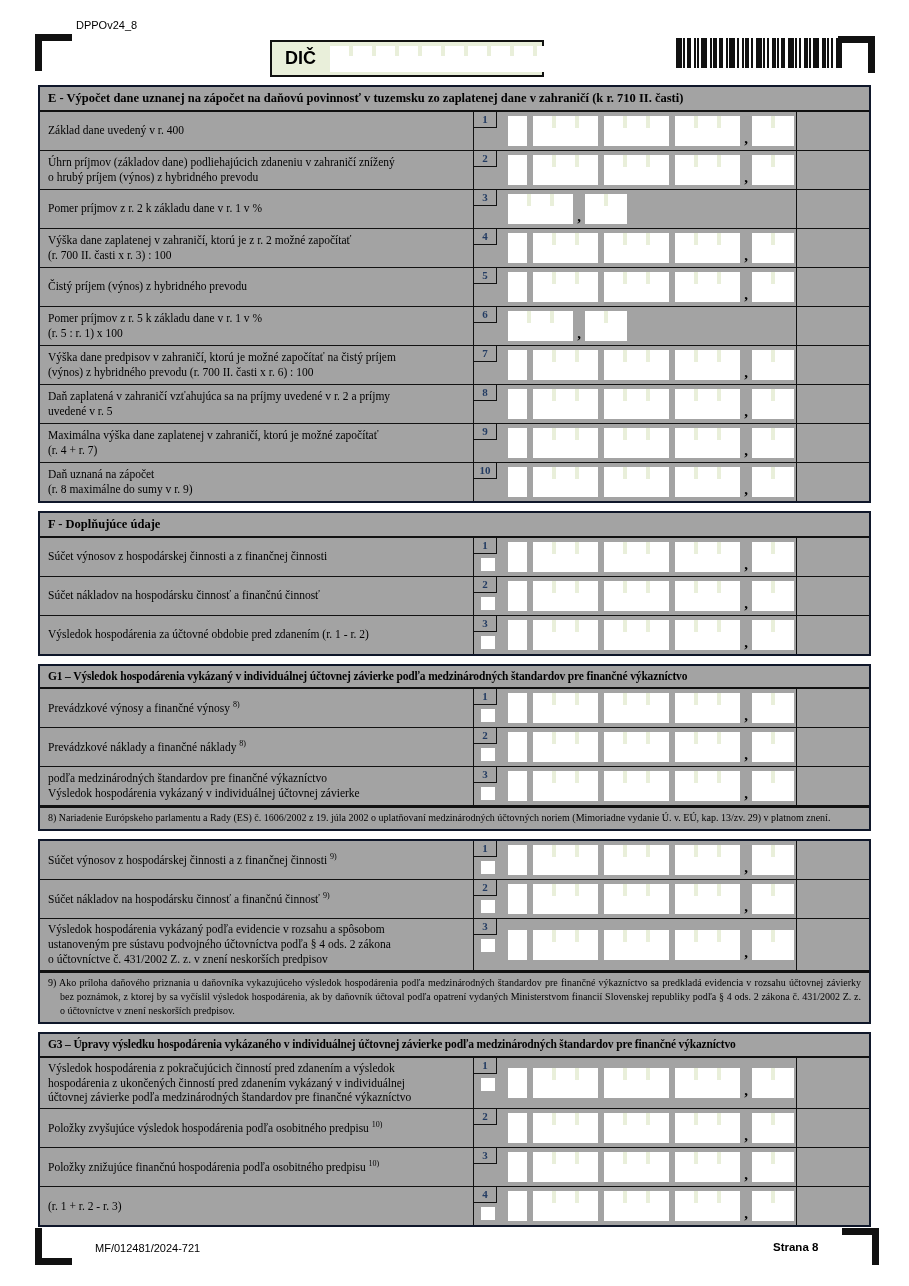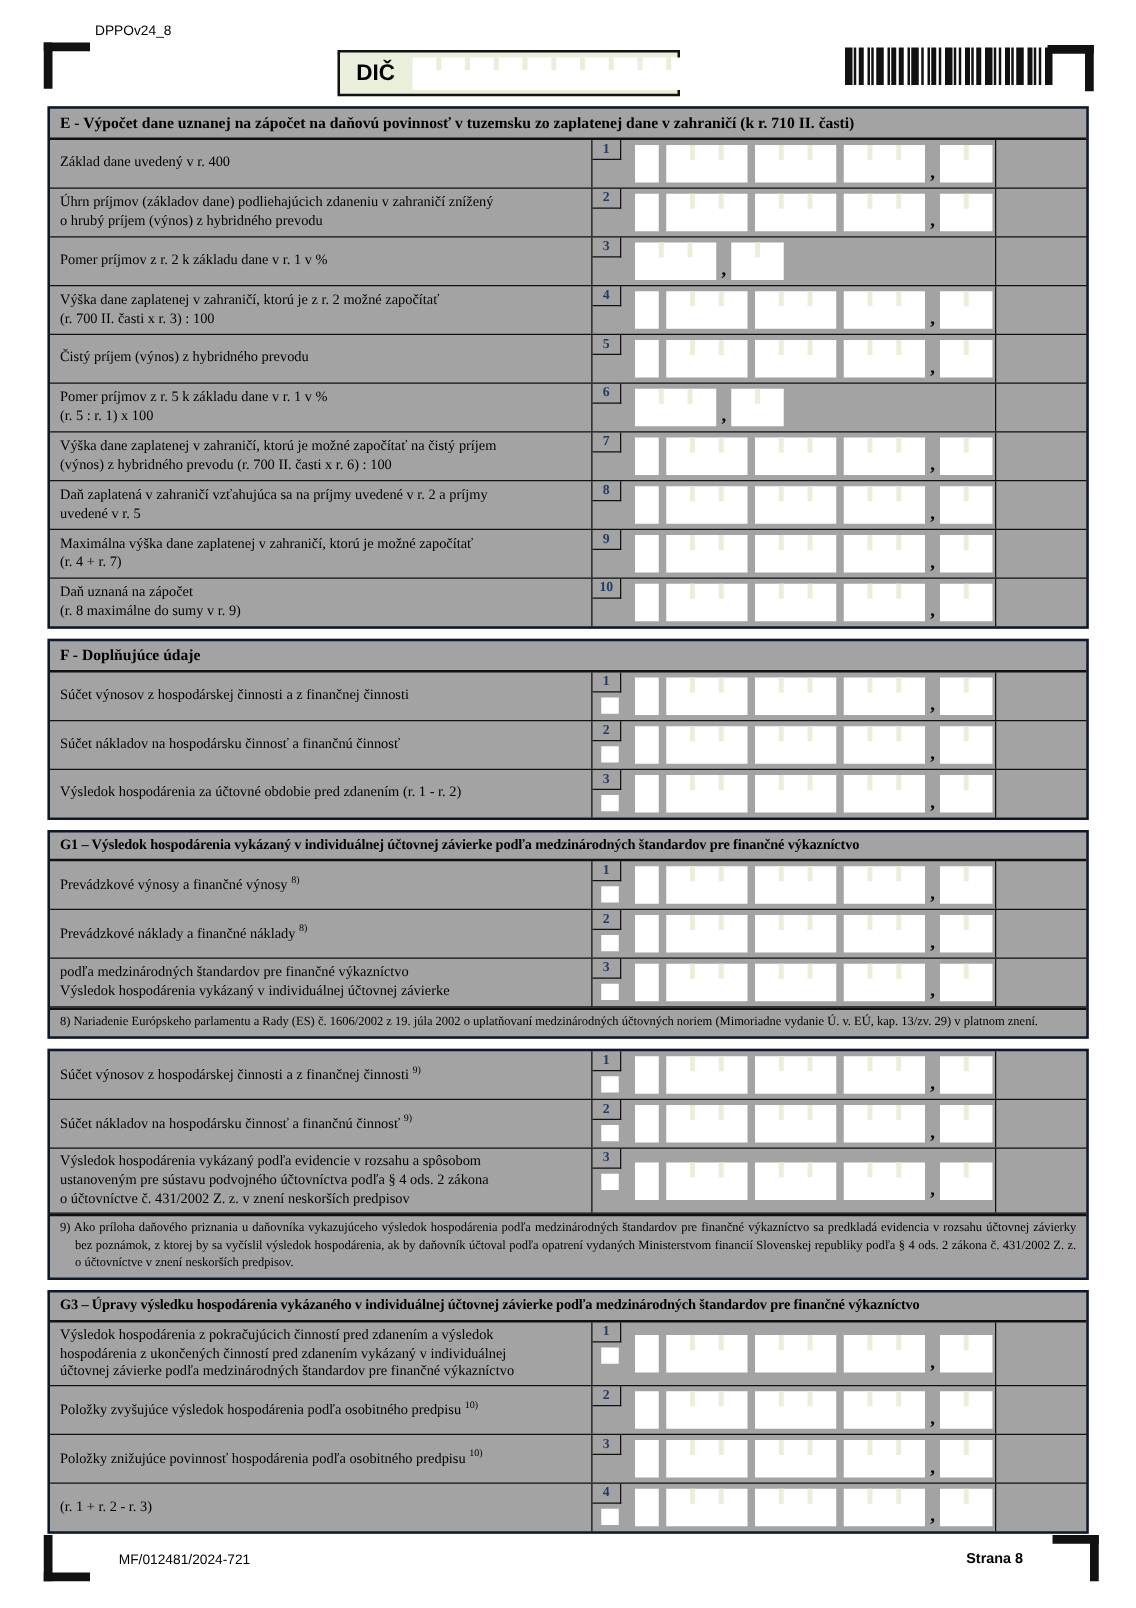--- a/index.html
+++ b/index.html
@@ -298,21 +298,21 @@
               <span class="comma">,</span>
               <div class="comb-group" style="width: 42px; height: 30px;">
                 <div class="notch" style="left: 19px; width: 4px; height: 12px;"></div>
               </div>
             </div>
           </div>
           <div class="row-tail"></div>
         </div>
         <div class="form-row">
           <div class="row-label">
-            <div><span>Výška dane zaplatenej v zahraničí, ktorú je možné započítať na čistý príjem</span></div>
+            <div><span>Výška dane predpisov v zahraničí, ktorú je možné započítať na čistý príjem</span></div>
             <div><span>(výnos) z hybridného prevodu (r. 700 II. časti x r. 6) : 100</span></div>
           </div>
           <div class="row-value">
             <div class="row-num">7</div>
             <div class="comb">
               <div class="comb-group" style="width: 19px; height: 30px;"></div>
               <div class="comb-group" style="width: 65px; height: 30px;">
                 <div class="notch" style="left: 19px; width: 4px; height: 12px;"></div>
                 <div class="notch" style="left: 42px; width: 4px; height: 12px;"></div>
               </div>
@@ -760,21 +760,21 @@
               <span class="comma">,</span>
               <div class="comb-group" style="width: 42px; height: 30px;">
                 <div class="notch" style="left: 19px; width: 4px; height: 12px;"></div>
               </div>
             </div>
           </div>
           <div class="row-tail"></div>
         </div>
         <div class="form-row">
           <div class="row-label">
-            <div><span>Položky znižujúce povinnosť hospodárenia podľa osobitného predpisu</span> <sup>10)</sup></div>
+            <div><span>Položky znižujúce finančnú hospodárenia podľa osobitného predpisu</span> <sup>10)</sup></div>
           </div>
           <div class="row-value">
             <div class="row-num">3</div>
             <div class="comb">
               <div class="comb-group" style="width: 19px; height: 30px;"></div>
               <div class="comb-group" style="width: 65px; height: 30px;">
                 <div class="notch" style="left: 19px; width: 4px; height: 12px;"></div>
                 <div class="notch" style="left: 42px; width: 4px; height: 12px;"></div>
               </div>
               <div class="comb-group" style="width: 65px; height: 30px;">

